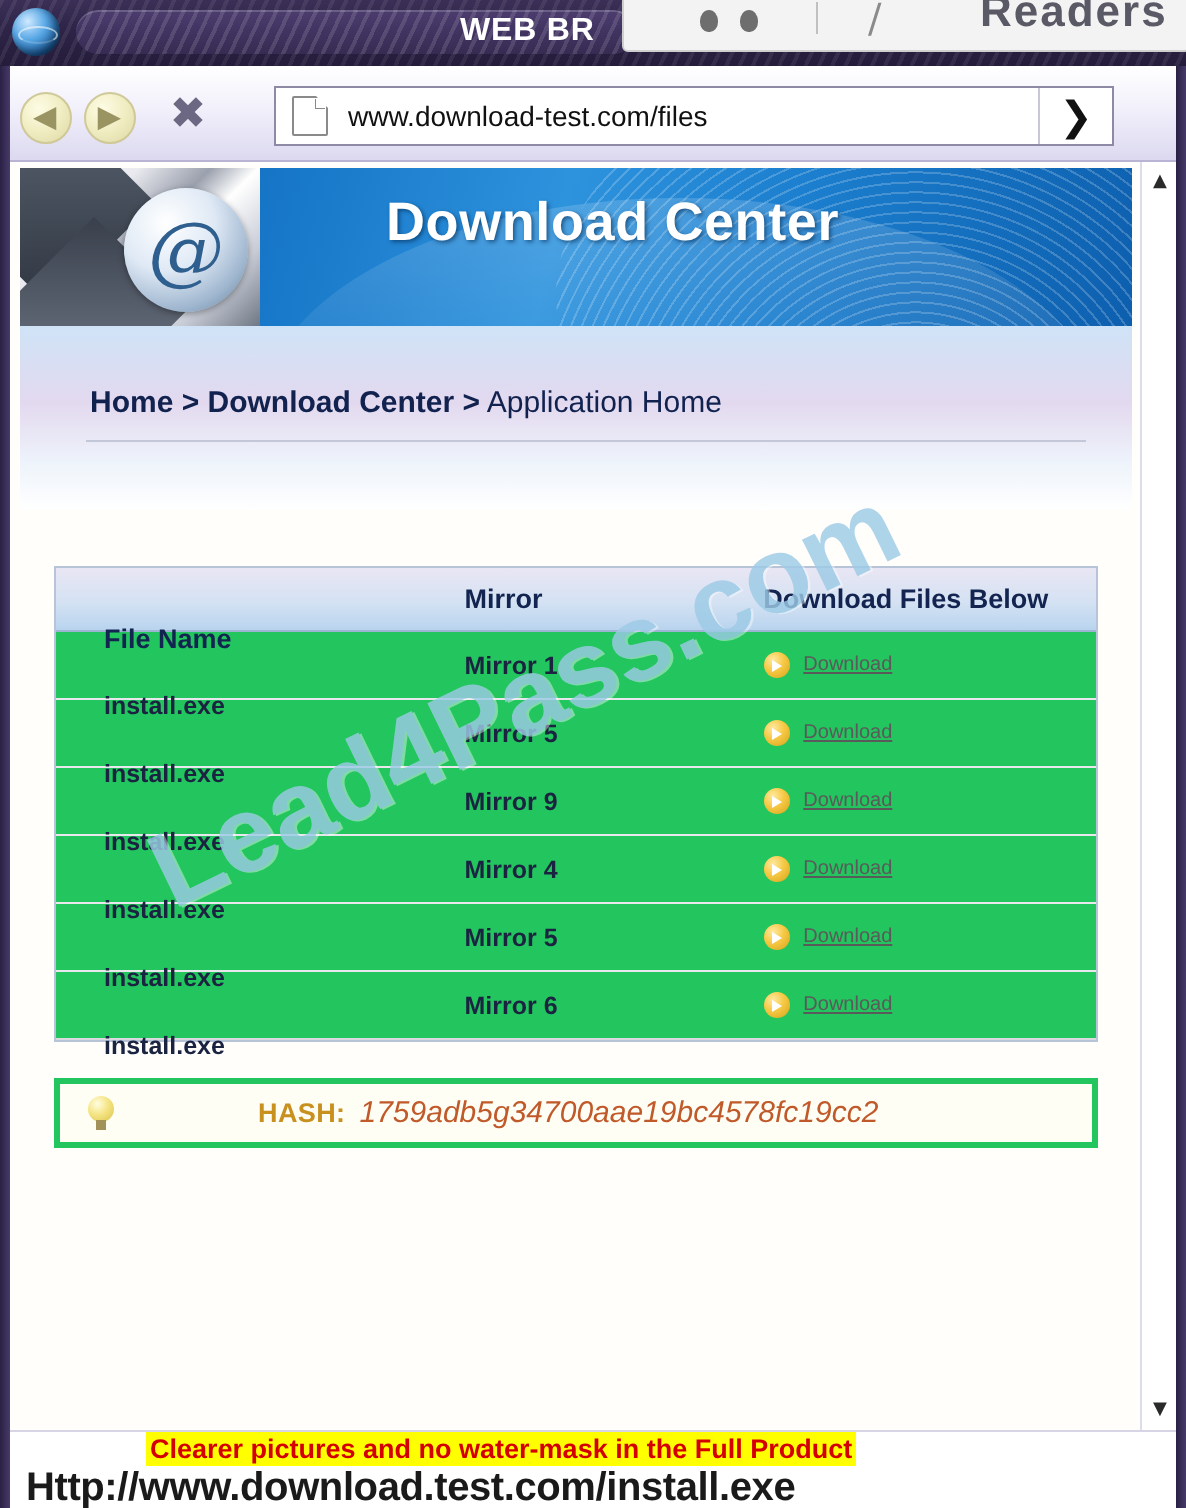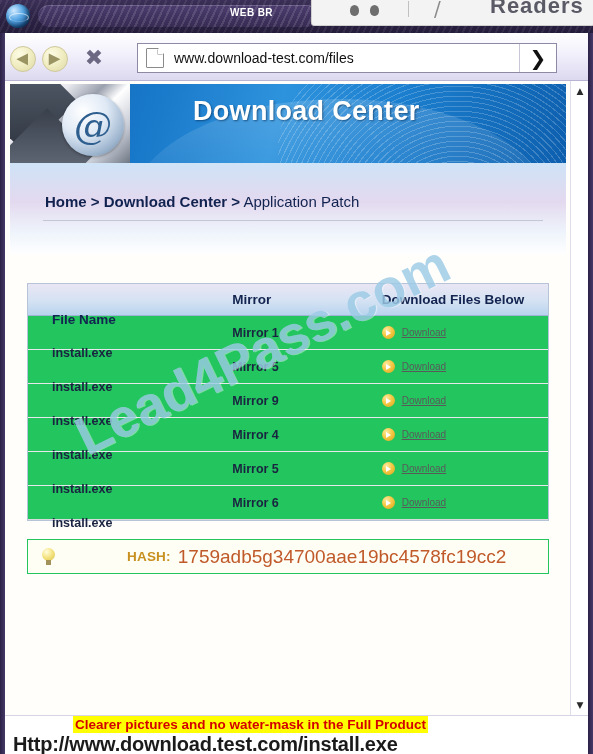--- a/index.html
+++ b/index.html
@@ -66,21 +66,21 @@
       repeating-linear-gradient(115deg,
         rgba(255,255,255,0.12) 0px, rgba(255,255,255,0.12) 2px,
         rgba(0,0,0,0) 2px, rgba(0,0,0,0) 6px),
       linear-gradient(180deg, #4b3c6e 0%, #372b53 100%);
     box-shadow: inset 0 1px 0 rgba(255,255,255,0.18);
   }
   #title-text {
     position: absolute;
     left: 230px; top: 7px;
     color: #ffffff;
-    font-size: 10px;
+    font-size: 16px;
     font-weight: 600;
     letter-spacing: 0.4px;
     white-space: nowrap;
   }
 
   
   #toolbar {
     position: absolute;
     left: 0; top: 33px;
     width: 593px; height: 47px;
@@ -365,21 +365,21 @@
     color: #5a5a5a;
     text-decoration: underline;
   }
 
   
   #hash-box {
     position: absolute;
     left: 22px; top: 458px;
     width: 522px; height: 35px;
     box-sizing: border-box;
-    border: 1px solid #22c55e;
+    border: 3px solid #22c55e;
     background: #fffef4;
     display: flex;
     align-items: center;
   }
   #bulb-icon {
     margin-left: 14px;
     width: 13px; height: 18px;
     flex: none;
     position: relative;
   }
@@ -400,23 +400,24 @@
   }
   #hash-label {
     margin-left: 72px;
     font-size: 13.5px;
     font-weight: bold;
     color: #c8901f;
     letter-spacing: 0.2px;
   }
   #hash-value {
     margin-left: 7px;
-    font-size: 19px;
+    font-size: 15px;
     color: #c05a2a;
     white-space: nowrap;
+    font-style: italic;
   }
 
   
   #watermark {
     position: absolute;
     left: 60px; top: 330px;
     transform: rotate(-26deg);
     transform-origin: left top;
     font-size: 54px;
     font-weight: bold;
@@ -560,21 +561,21 @@
           <div id="banner-waves"></div>
           <div id="banner-wave2"></div>
           <div id="banner-leftblock"></div>
           <div id="banner-at">@</div>
           <div id="banner-title">Download Center</div>
         </div>
 
         <div id="sub-strip"></div>
 
         <div id="breadcrumb">
-          <span class="bold">Home &gt; Download Center &gt;</span><span class="plain"> Application Patch</span>
+          <span class="bold">Home &gt; Download Center &gt;</span><span class="plain"> Application Home</span>
         </div>
         <div id="bc-rule"></div>
 
 
         <div id="file-table">
           <div id="table-head">
             <div class="cell col-file">File Name</div>
             <div class="cell col-mirror">Mirror</div>
             <div class="cell col-dl">Download Files Below</div>
           </div>

